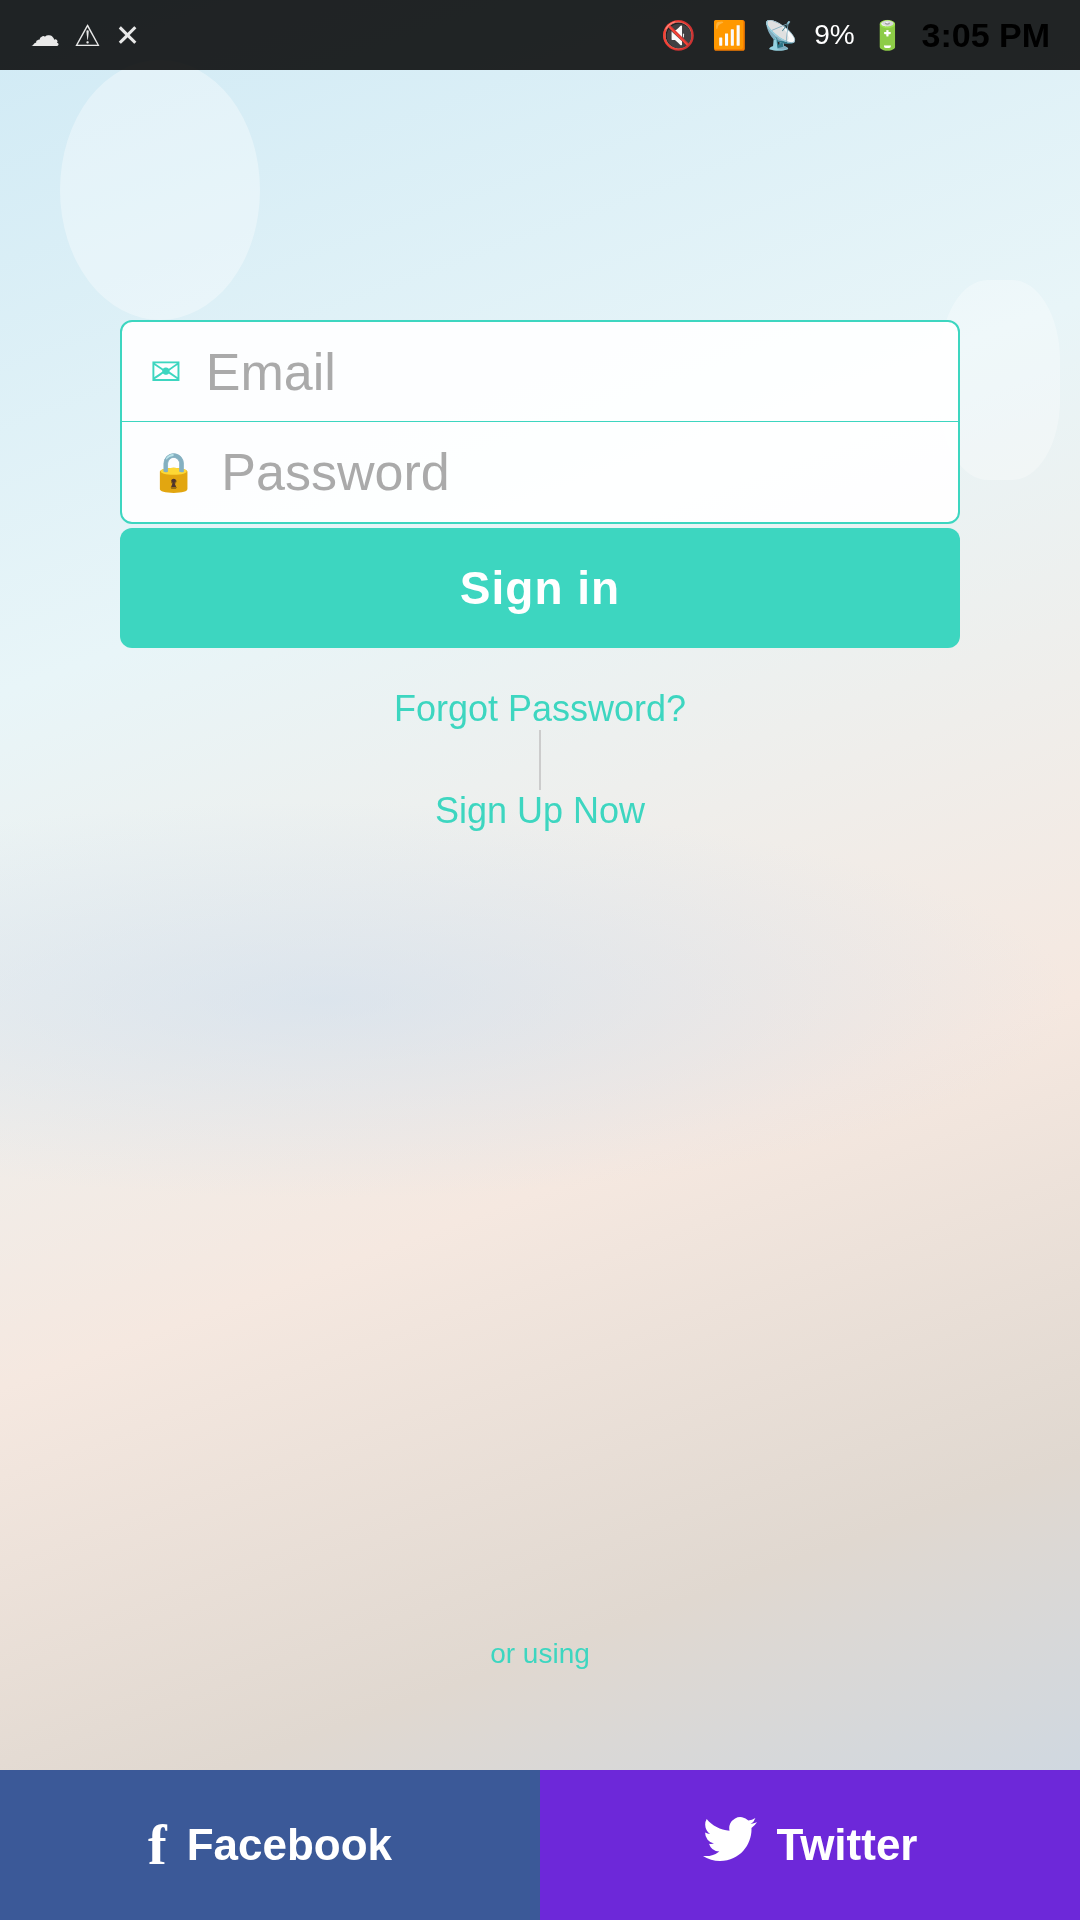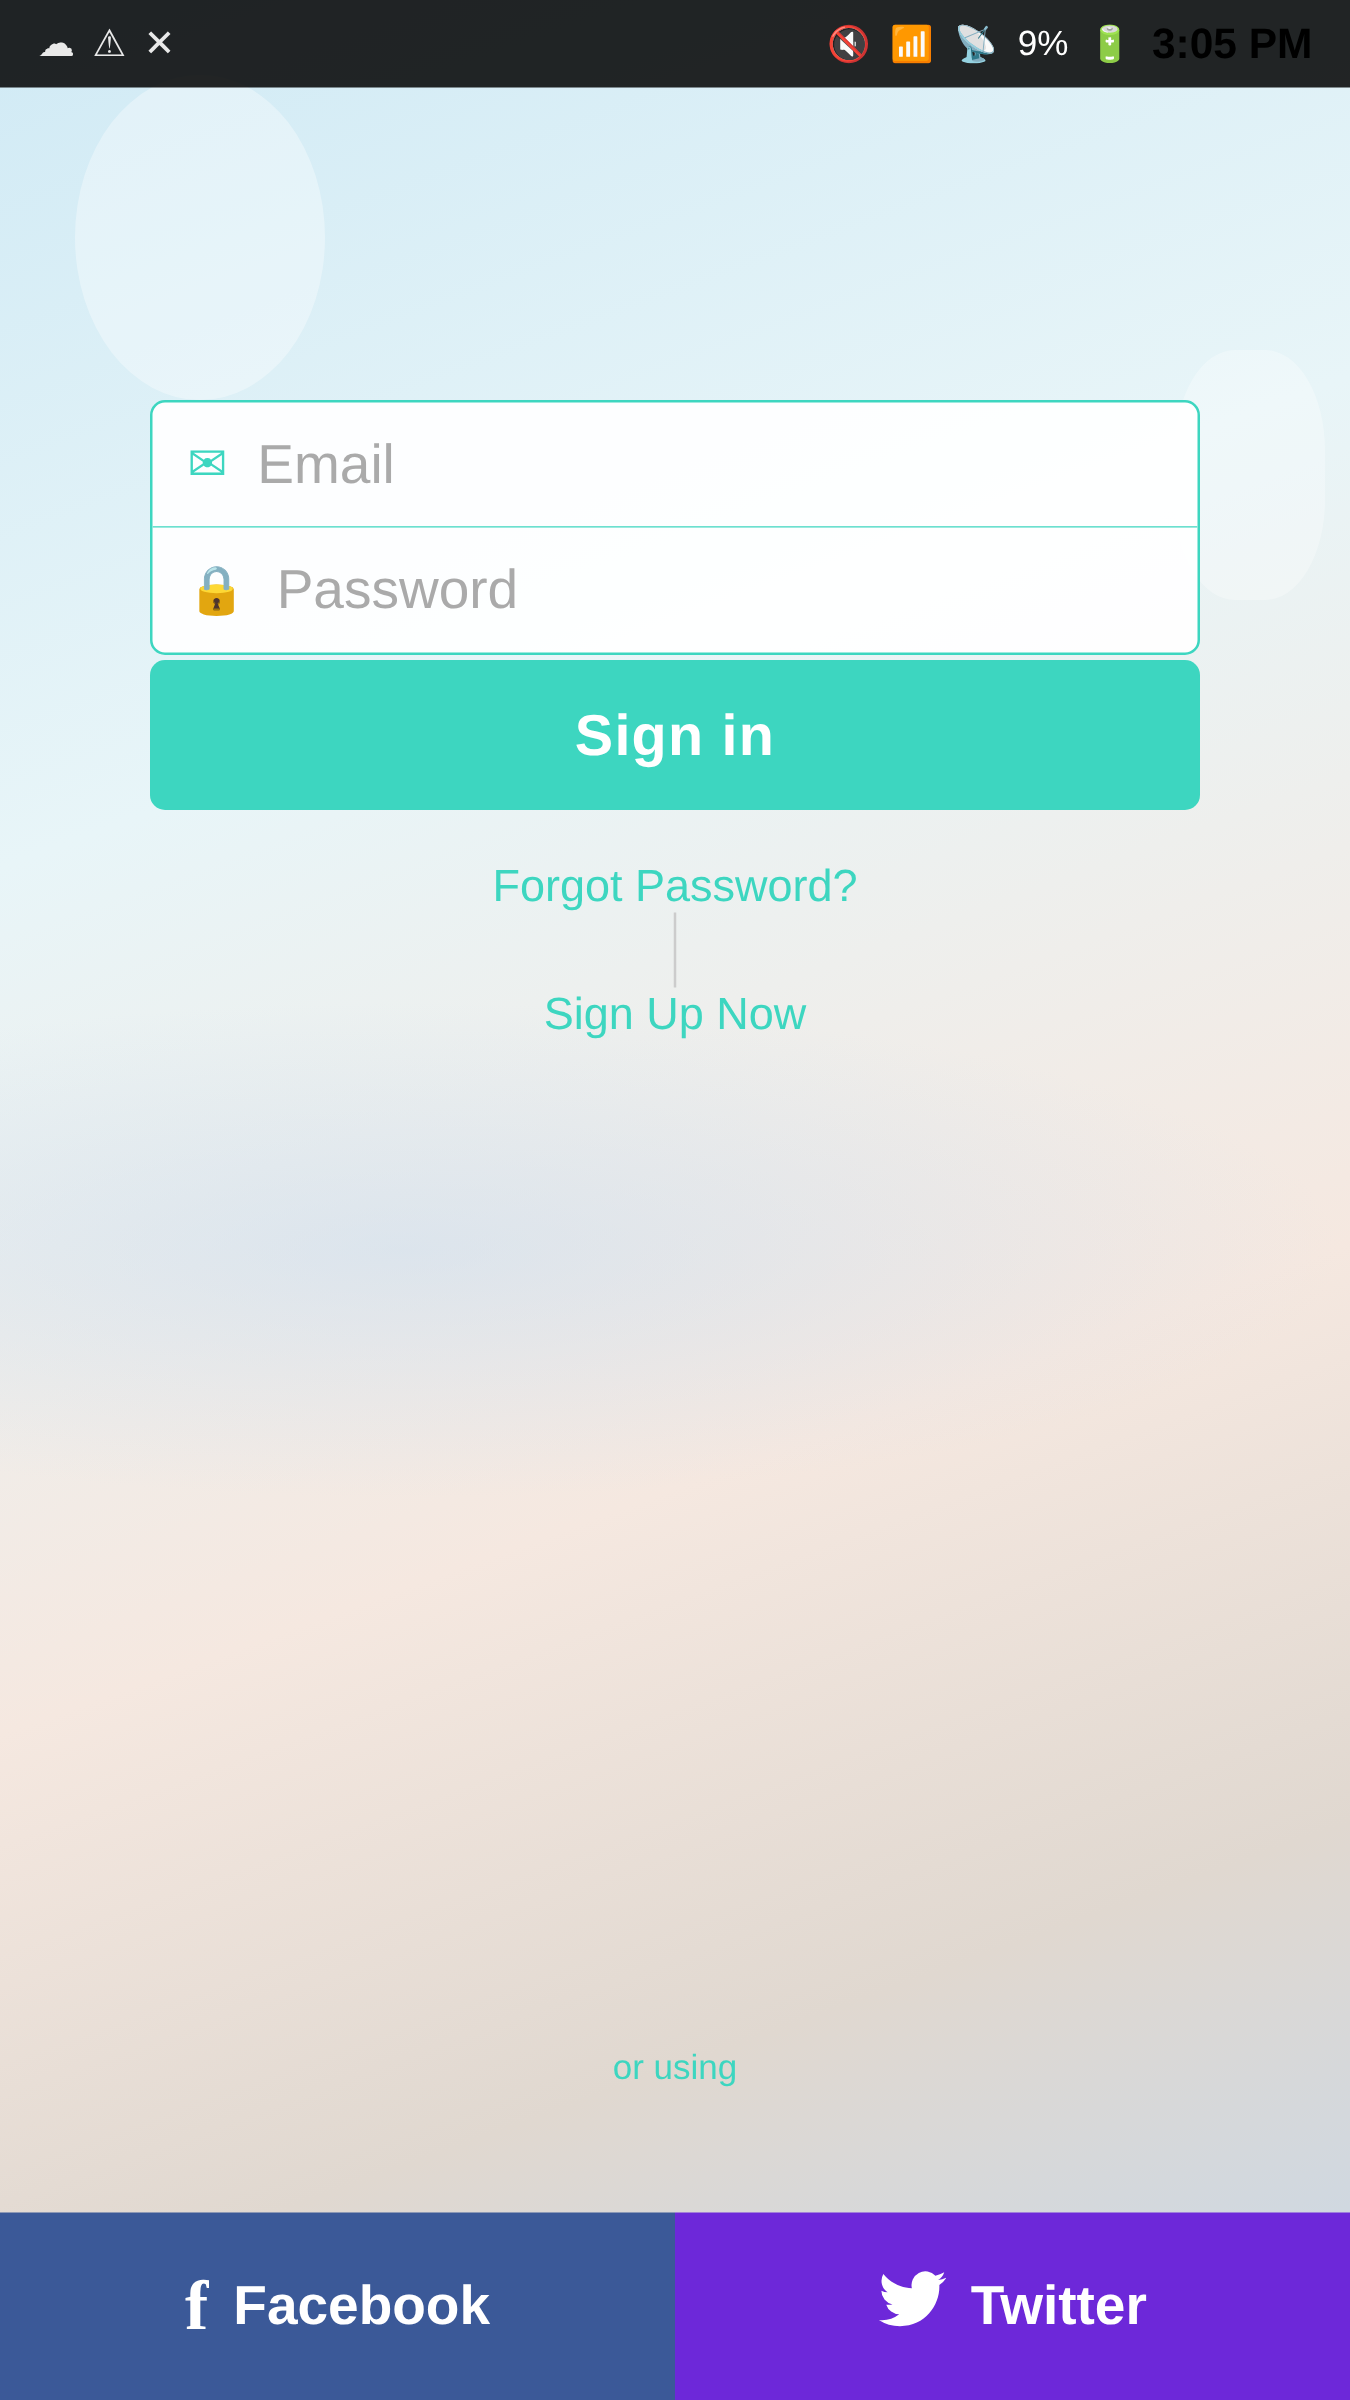--- a/index.html
+++ b/index.html
@@ -151,21 +151,21 @@
       font-size: 38px;
       margin-right: 24px;
       flex-shrink: 0;
     }
 
     .input-field {
       flex: 1;
       border: none;
       outline: none;
       background: transparent;
-      font-size: 44px;
+      font-size: 52px;
       color: #4c1d95;
       font-family: Arial, sans-serif;
     }
 
     .input-field::placeholder {
       color: #aaa;
     }
 
     
     .signin-btn {

